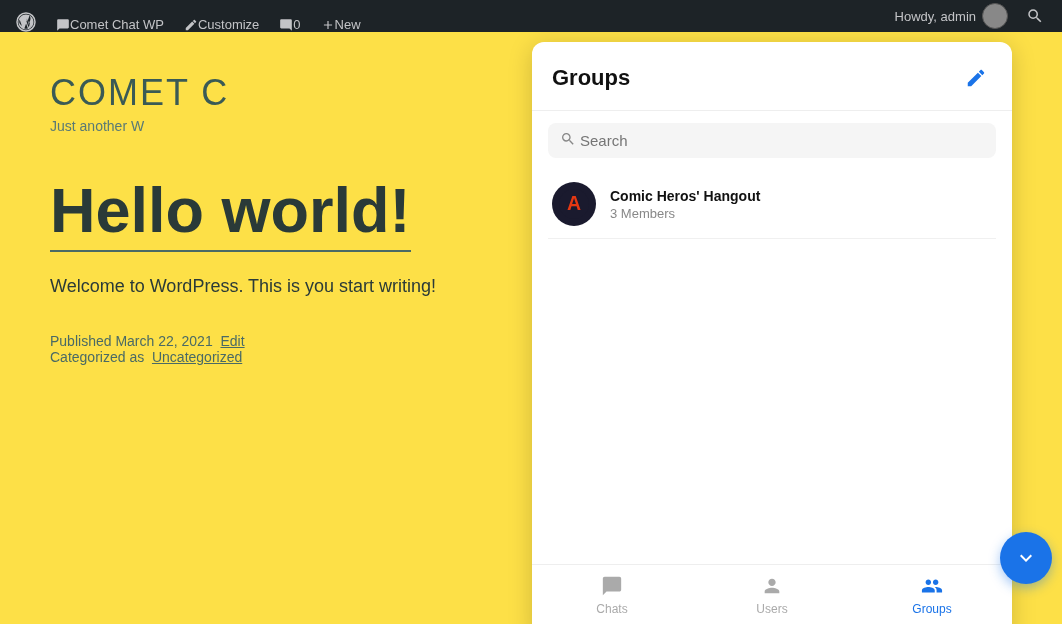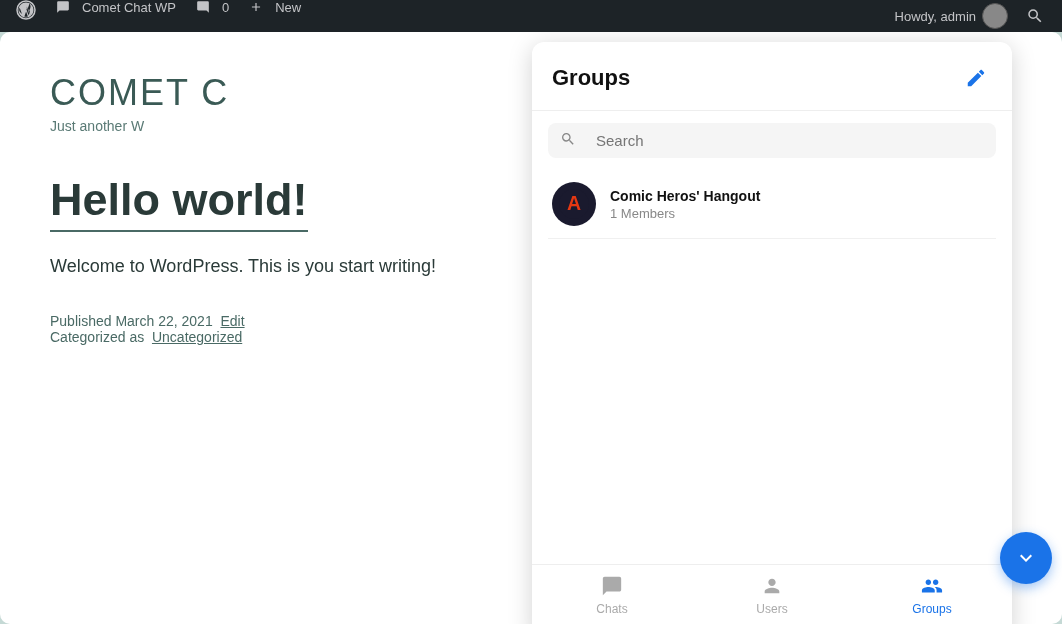--- a/index.html
+++ b/index.html
@@ -13,22 +13,22 @@
       align-items: center;
       padding: 0 8px;
       gap: 4px;
       position: relative;
       z-index: 100;
     }
     .admin-bar-item {
       color: #c3c4c7;
       font-size: 13px;
       display: flex;
-      align-items: flex-start;
-      gap: 12px;
+      align-items: flex-end;
+      gap: 0;
       padding: 0 8px;
       height: 32px;
       cursor: pointer;
       white-space: nowrap;
     }
     .admin-bar-item svg { fill: #c3c4c7; }
     .admin-bar-spacer { flex: 1; }
     .admin-bar-right {
       display: flex;
       align-items: center;
@@ -55,41 +55,40 @@
       color: #c3c4c7;
       padding: 0 10px;
       cursor: pointer;
       font-size: 16px;
       display: flex;
       align-items: center;
     }
 
     
     .main-content {
-      background: #ffffff;
+      background: #fde047;
       padding: 40px 0 0 50px;
       height: calc(624px - 32px);
       position: relative;
-      border-radius: 10px;
     }
     .site-title {
       font-size: 36px;
       font-weight: 300;
       color: #3a5a55;
       letter-spacing: 2px;
       text-transform: uppercase;
       margin-bottom: 4px;
     }
     .site-tagline {
       font-size: 14px;
       color: #5a7a75;
       margin-bottom: 40px;
     }
     .post-title {
-      font-size: 45px;
+      font-size: 63px;
       font-weight: 700;
       color: #2a3a38;
       margin-bottom: 20px;
       border-bottom: 2px solid #4a6a65;
       display: inline-block;
       padding-bottom: 4px;
     }
     .post-content {
       font-size: 18px;
       color: #2a3a38;
@@ -146,21 +145,21 @@
     .search-container {
       padding: 12px 16px;
     }
     .search-box {
       width: 100%;
       display: flex;
       align-items: center;
       background: #f5f5f5;
       border-radius: 8px;
       padding: 8px 12px;
-      gap: 20px;
+      gap: 4px;
     }
     .search-icon {
       color: #888;
       font-size: 14px;
     }
     .search-input {
       border: none;
       background: transparent;
       outline: none;
       font-size: 15px;
@@ -263,20 +262,26 @@
     </svg>
   </div>
 
   <div class="admin-bar-item">
     <svg width="14" height="14" viewBox="0 0 24 24" fill="#c3c4c7">
         <path d="M20 2H4c-1.1 0-2 .9-2 2v18l4-4h14c1.1 0 2-.9 2-2V4c0-1.1-.9-2-2-2z"></path>
       </svg>
     <span>Comet Chat WP</span>
   </div>
 
+  <div class="admin-bar-item">
+    <svg width="14" height="14" viewBox="0 0 24 24" fill="#c3c4c7">
+        <path d="M3 17.25V21h3.75L17.81 9.94l-3.75-3.75L3 17.25zM20.71 7.04c.39-.39.39-1.02 0-1.41l-2.34-2.34c-.39-.39-1.02-.39-1.41 0l-1.83 1.83 3.75 3.75 1.83-1.83z"></path>
+      </svg>
+    <span>Customize</span>
+  </div>
 
   <div class="admin-bar-item">
     <svg width="14" height="14" viewBox="0 0 24 24" fill="#c3c4c7">
         <path d="M21.99 4c0-1.1-.89-2-1.99-2H4c-1.1 0-2 .9-2 2v12c0 1.1.9 2 2 2h14l4 4-.01-18z"></path>
       </svg>
     <span>0</span>
   </div>
 
   <div class="admin-bar-item">
     <svg width="14" height="14" viewBox="0 0 24 24" fill="#c3c4c7">
@@ -343,21 +348,21 @@
         <div class="group-avatar">
 
           <svg width="30" height="30" viewBox="0 0 40 40">
             <circle cx="20" cy="20" r="20" fill="#1a1a2e"></circle>
 
             <text x="20" y="28" font-size="26" font-weight="900" fill="#e63812" text-anchor="middle" font-family="Arial Black, sans-serif">A</text>
           </svg>
         </div>
         <div class="group-info">
           <div class="group-name">Comic Heros' Hangout</div>
-          <div class="group-members">1 Members</div>
+          <div class="group-members">3 Members</div>
         </div>
       </div>
     </div>
 
     <div class="panel-nav">
       <div class="nav-item">
         <span class="nav-icon">
           <svg width="22" height="22" viewBox="0 0 24 24" fill="#aaa">
               <path d="M20 2H4c-1.1 0-2 .9-2 2v18l4-4h14c1.1 0 2-.9 2-2V4c0-1.1-.9-2-2-2z"></path>
             </svg>

